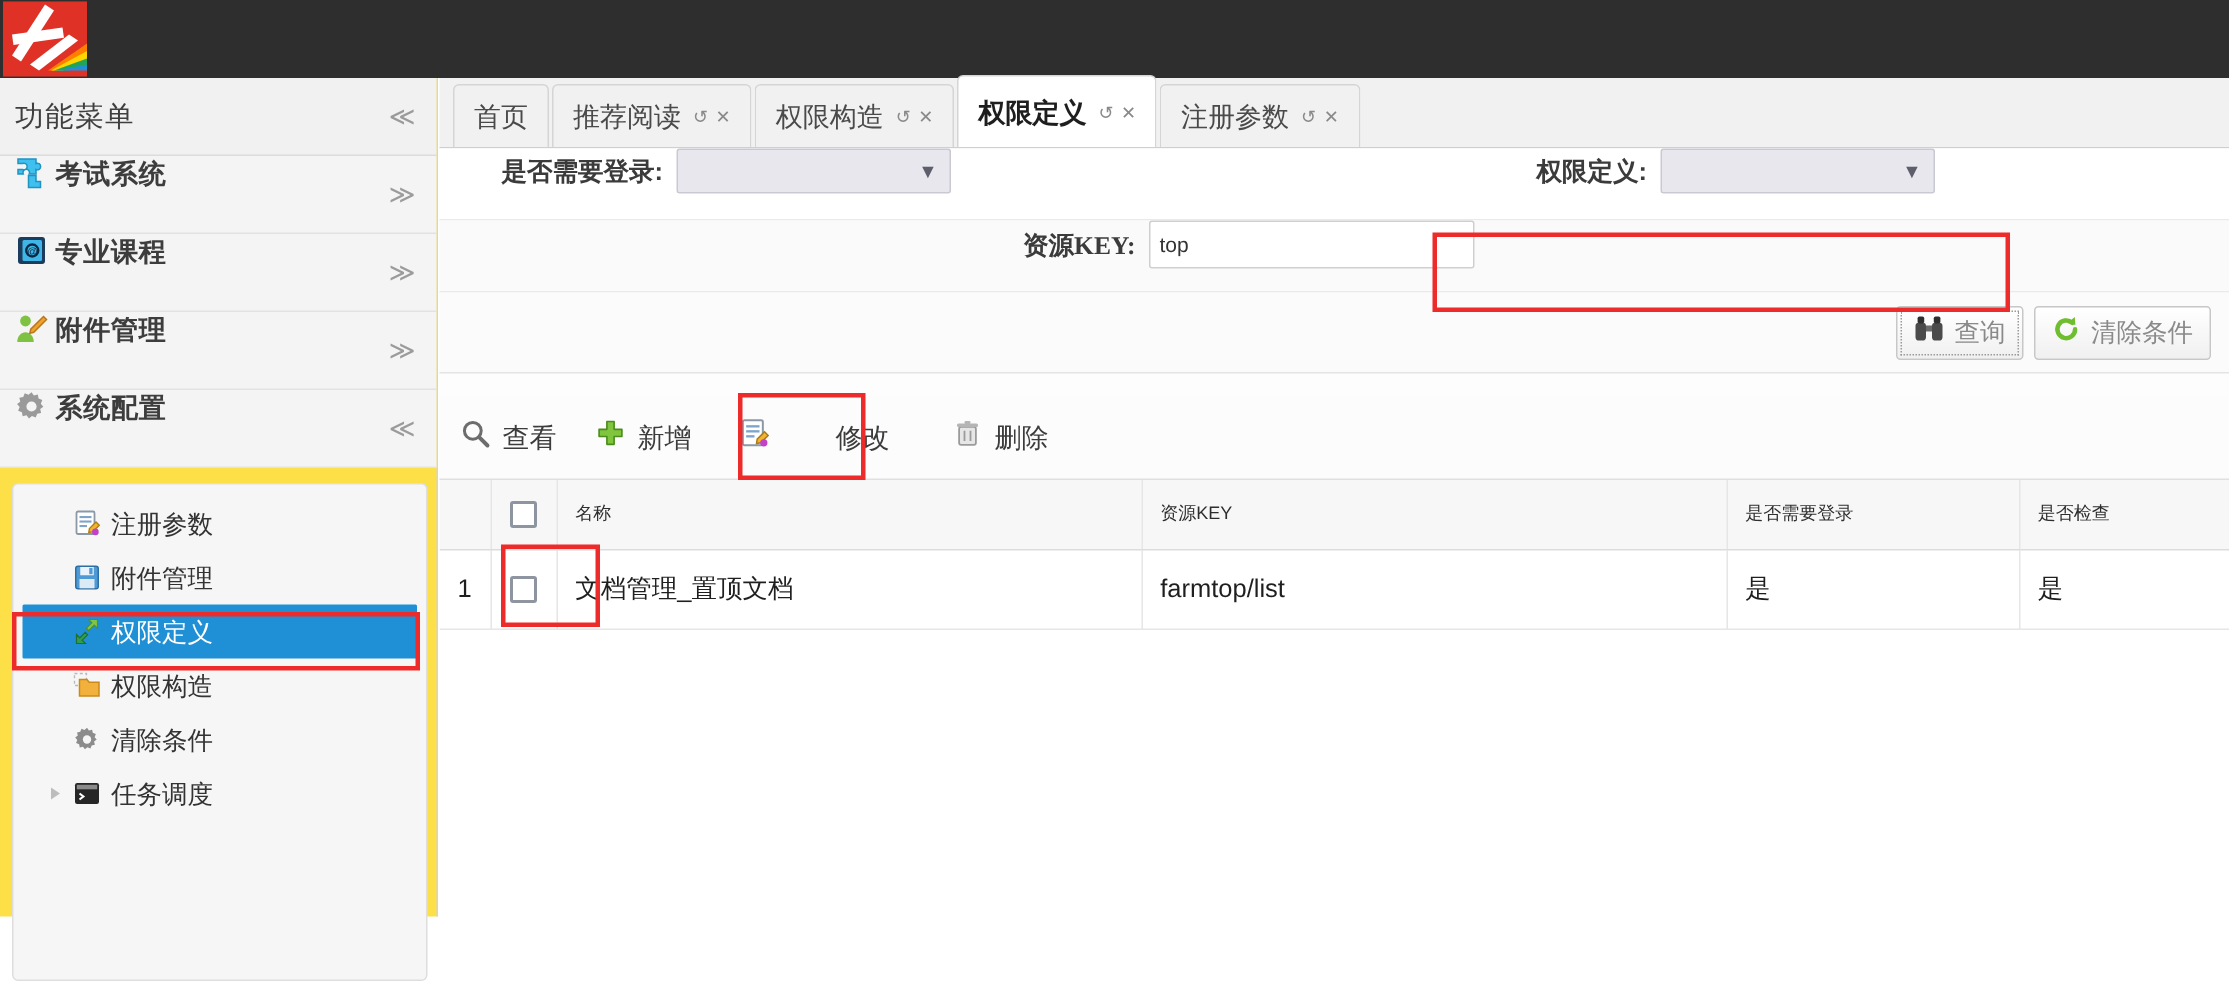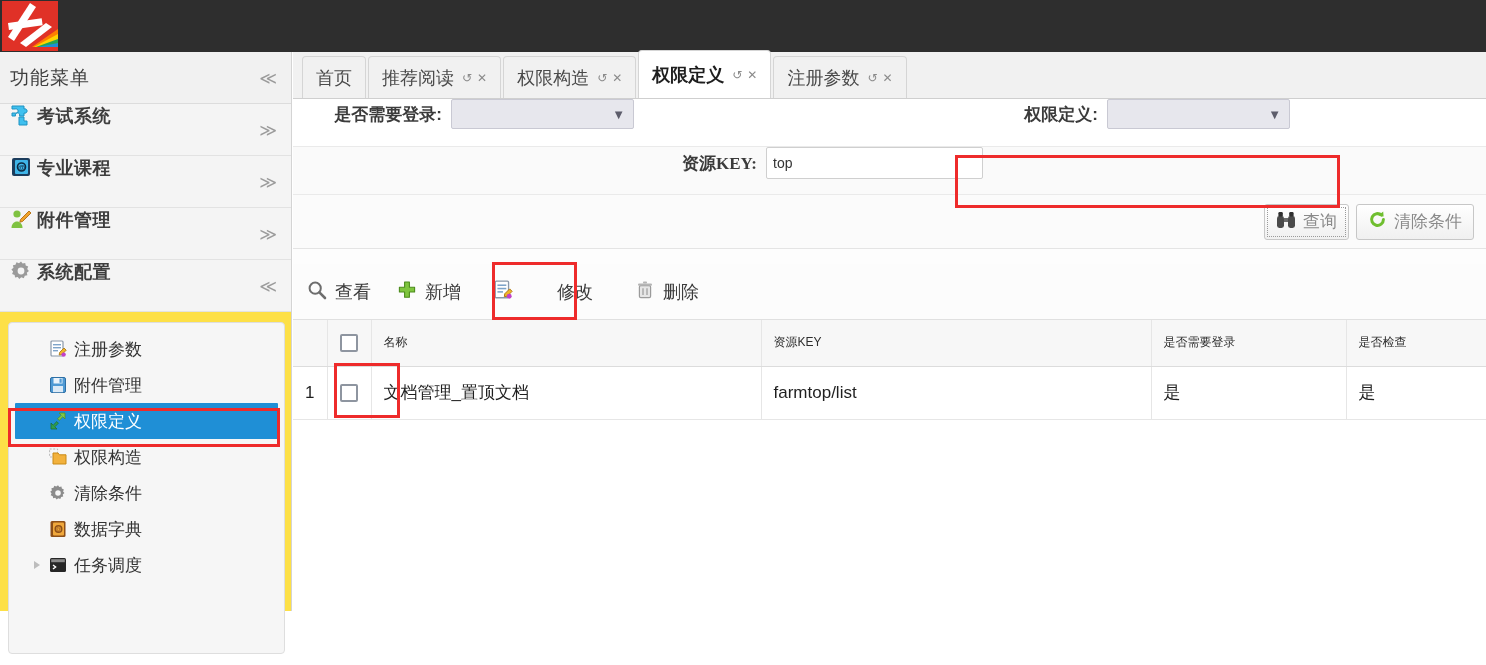--- a/index.html
+++ b/index.html
@@ -378,31 +378,20 @@
     <div class="sub-item">
       <span class="sicon">
         <svg width="18" height="18" viewBox="0 0 22 22">
           <path d="M11 1.5l1.6 2.1 2.6-.6.5 2.6 2.5 1-1 2.5 1.7 2-2.1 1.6.6 2.6-2.6.5-1 2.5-2.5-1-2 1.7-1.6-2.1-2.6.6-.5-2.6-2.5-1 1-2.5-1.7-2 2.1-1.6-.6-2.6 2.6-.5 1-2.5 2.5 1z" fill="#8c8c8c"></path>
           <circle cx="11" cy="11" r="3.4" fill="#f6f6f6"></circle>
         </svg>
       </span>
       <span class="slabel">清除条件</span>
     </div>
 
-    <div class="sub-item">
-      <span class="sicon">
-        <svg width="18" height="18" viewBox="0 0 18 18">
-          <rect x="1.5" y="1" width="15" height="16" rx="1.5" fill="#8d4f18"></rect>
-          <rect x="4" y="2.4" width="11" height="13" rx="1" fill="#f0a83c"></rect>
-          <circle cx="9.5" cy="9" r="3.3" fill="none" stroke="#8d4f18" stroke-width="1.4"></circle>
-          <text x="9.5" y="11.3" font-size="5.5" text-anchor="middle" fill="#8d4f18" font-family="'Liberation Sans',sans-serif">@</text>
-        </svg>
-      </span>
-      <span class="slabel">数据字典</span>
-    </div>
 
     <div class="sub-item">
       <span class="tri"></span>
       <span class="sicon">
         <svg width="18" height="18" viewBox="0 0 18 18">
           <rect x="1" y="2" width="16" height="14" rx="1.5" fill="#262626"></rect>
           <rect x="2.2" y="3.2" width="13.6" height="3" fill="#8a8a8a"></rect>
           <path d="M4 9l2.6 2-2.6 2" fill="none" stroke="#ffffff" stroke-width="1.4"></path>
         </svg>
       </span>

